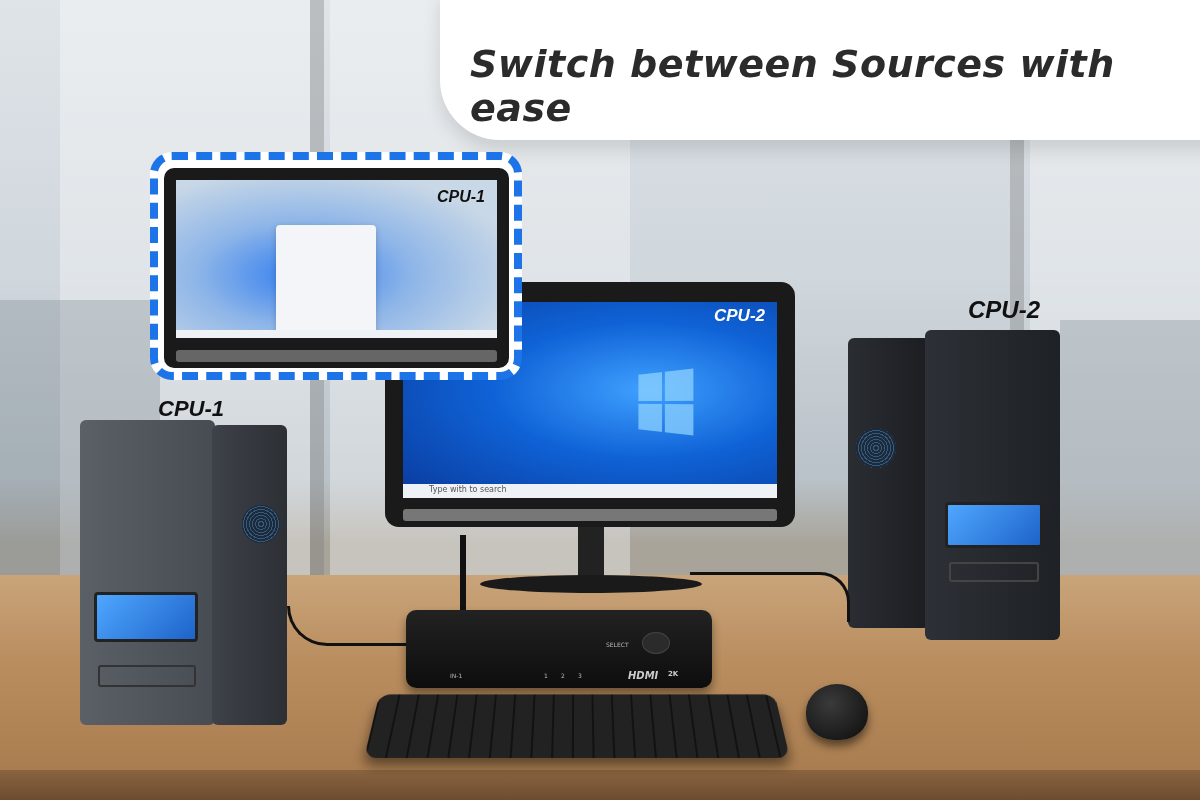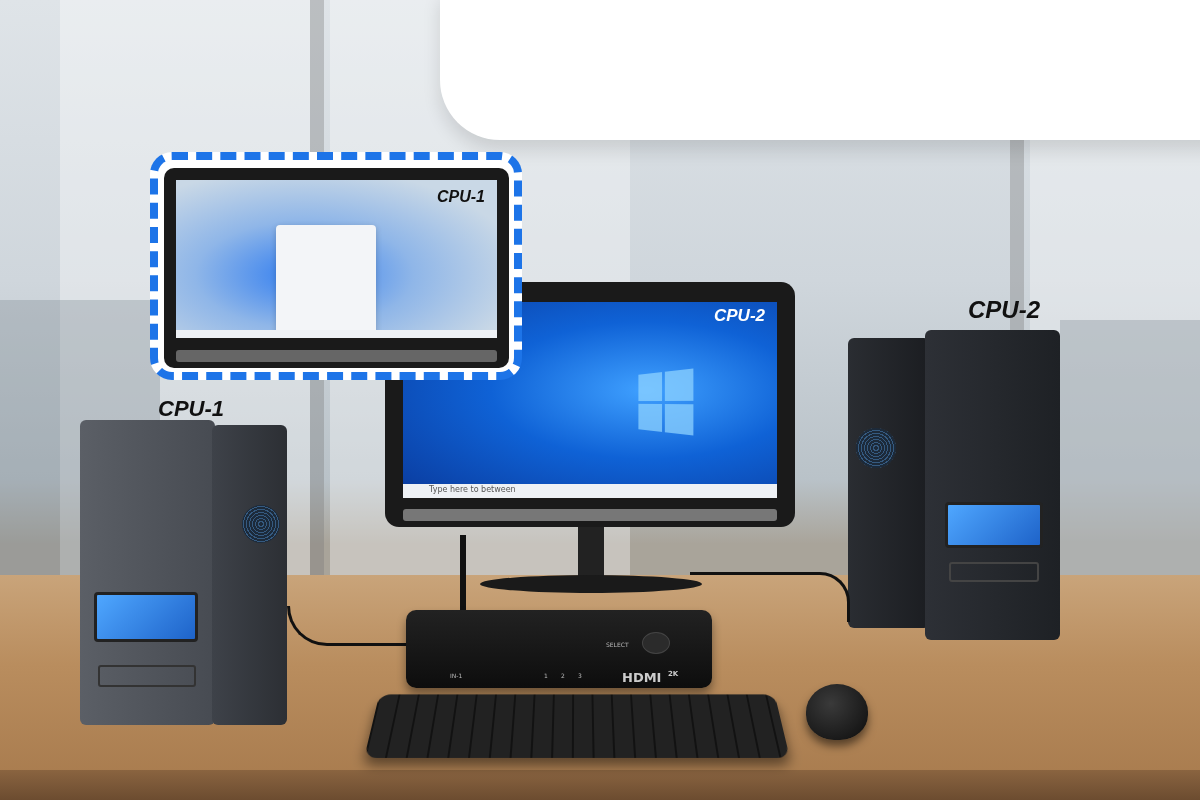--- a/index.html
+++ b/index.html
@@ -41,32 +41,33 @@
   <div class="win-col" style="left:1030px;width:170px;"></div>
   <div class="win-frame" style="left:310px;"></div>
   <div class="win-frame" style="left:1010px;"></div>
   <div class="city" style="left:0;width:160px;"></div>
   <div class="city" style="left:1060px;width:140px;top:320px;"></div>
 
   <div class="desk"></div>
   <div class="desk-edge"></div>
 
   <div class="banner"></div>
+  <div class="headline">Switch between Sources with ease</div>
 
 
   <div class="mon" style="left:385px;top:282px;width:410px;height:245px;">
     <div class="screen" style="left:18px;top:20px;width:374px;height:196px;background:radial-gradient(ellipse at 65% 45%, #3fa0ff 0%, #0f62d6 45%, #0a3a9c 100%);">
       <div style="position:absolute;left:230px;top:70px;width:60px;height:60px;display:grid;grid-template-columns:1fr 1fr;gap:3px;transform:perspective(120px) rotateY(-25deg);">
         <div style="background:rgba(140,210,255,0.75)"></div>
           <div style="background:rgba(140,210,255,0.75)"></div>
         <div style="background:rgba(140,210,255,0.75)"></div>
           <div style="background:rgba(140,210,255,0.75)"></div>
       </div>
       <div style="position:absolute;left:0;bottom:0;width:100%;height:14px;background:#eef1f5;">
-        <span style="position:absolute;left:26px;top:1px;font-size:8px;color:#555;">Type here to between</span>
+        <span style="position:absolute;left:26px;top:1px;font-size:8px;color:#555;">Type with to search</span>
       </div>
     </div>
     <div class="label" style="right:30px;top:24px;font-size:17px;color:#fff;">CPU-2</div>
     <div style="position:absolute;left:18px;bottom:6px;width:374px;height:12px;background:#777;border-radius:3px;"></div>
   </div>
   <div style="position:absolute;left:578px;top:527px;width:26px;height:55px;background:#222;"></div>
   <div style="position:absolute;left:480px;top:575px;width:222px;height:18px;background:#1a1a1a;border-radius:50%;"></div>
 
   <div class="dash-frame"></div>
   <div class="mon" style="left:164px;top:168px;width:345px;height:200px;border-radius:10px;">
@@ -100,20 +101,20 @@
   <div class="cable" style="left:690px;top:572px;width:160px;height:50px;border-left:none;border-bottom:none;border-top-right-radius:30px;"></div>
   <div class="cable" style="left:460px;top:535px;width:6px;height:75px;border:none;background:#111;"></div>
 
   <div style="position:absolute;left:406px;top:610px;width:306px;height:78px;background:linear-gradient(180deg,#222,#0d0d0d);border-radius:10px;box-shadow:0 6px 10px rgba(0,0,0,0.4);">
     <div style="position:absolute;left:200px;top:31px;font-size:6px;color:#bbb;">SELECT</div>
     <div style="position:absolute;left:236px;top:22px;width:28px;height:22px;border-radius:50%;background:#2b2b2b;border:1px solid #444;"></div>
     <div style="position:absolute;left:44px;top:62px;font-size:6px;color:#bbb;">IN-1</div>
     <div style="position:absolute;left:138px;top:62px;font-size:6px;color:#bbb;">1</div>
     <div style="position:absolute;left:155px;top:62px;font-size:6px;color:#bbb;">2</div>
     <div style="position:absolute;left:172px;top:62px;font-size:6px;color:#bbb;">3</div>
-    <div style="position:absolute;left:216px;top:60px;font-size:13px;font-weight:bold;color:#ccc;">HDMI</div>
+    <div style="position:absolute;left:222px;top:60px;font-size:10px;font-weight:bold;font-style:italic;color:#ccc;">HDMI</div>
     <div style="position:absolute;left:262px;top:60px;font-size:7px;font-weight:bold;color:#ccc;">2K</div>
   </div>
 
   <div style="position:absolute;left:372px;top:690px;width:410px;height:70px;background:#121212;border-radius:12px;transform:perspective(400px) rotateX(25deg);box-shadow:0 8px 12px rgba(0,0,0,0.45);background-image:repeating-linear-gradient(90deg,#121212 0 2px,#222 2px 20px),repeating-linear-gradient(180deg,transparent 0 12px,#080808 12px 14px);"></div>
 
   <div style="position:absolute;left:806px;top:684px;width:62px;height:56px;border-radius:50% 50% 45% 45%;background:radial-gradient(ellipse at 40% 35%,#3a3a3a,#0c0c0c);box-shadow:0 6px 8px rgba(0,0,0,0.5);"></div>
 </div>
 
 </body></html>

